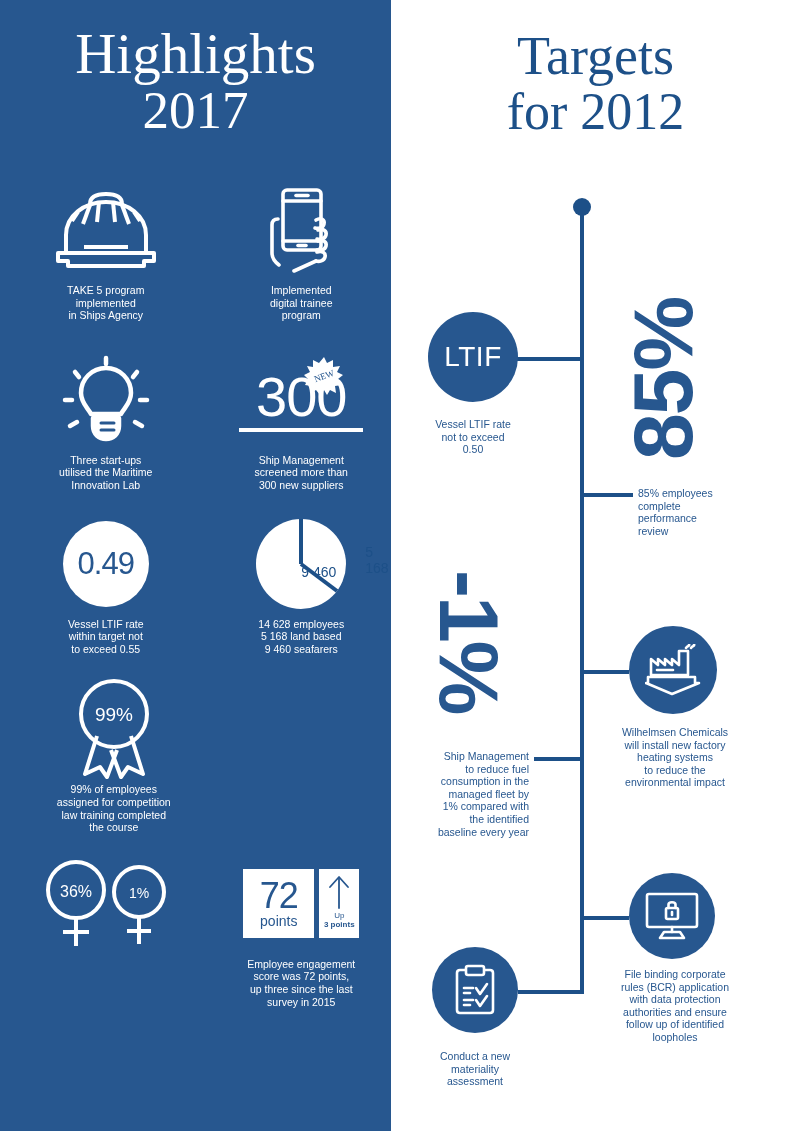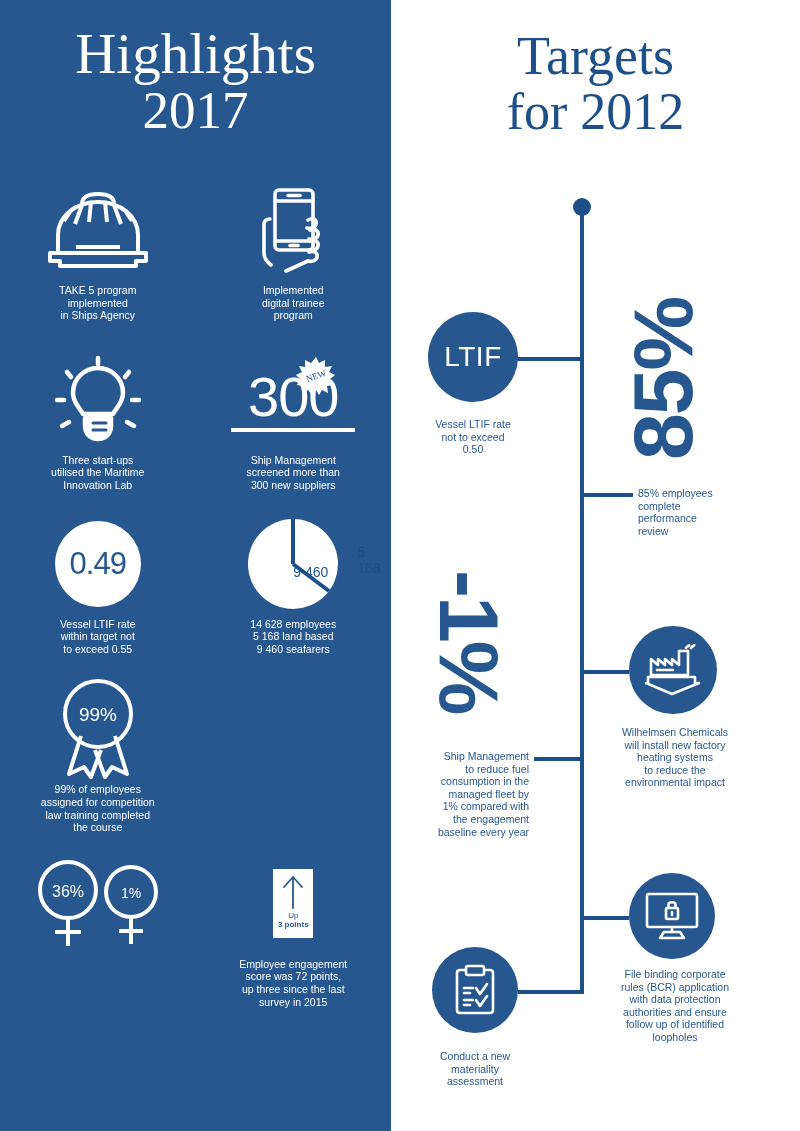--- a/index.html
+++ b/index.html
@@ -7,21 +7,21 @@
   .page{position:relative;width:800px;height:872px;background:#ffffff;}
 
   
   .left-panel{position:absolute;left:0;top:0;width:391px;height:1131px;background:#27578f;}
   .panel-title{position:absolute;left:0;top:26px;width:391px;text-align:center;
       font-family:"Liberation Serif",serif;color:#ffffff;font-size:57px;line-height:56px;font-weight:400;}
   .panel-title .l2{display:block;font-size:53px;}
 
   .hl-grid{position:absolute;left:0;top:180px;width:391px;}
   .hl-row{display:flex;}
-  .hl-cell{width:195.5px;display:flex;flex-direction:column;align-items:center;}
+  .hl-cell{width:195.5px;display:flex;flex-direction:column;align-items:center;padding-left:16px;}
   .hl-art{height:100px;display:flex;align-items:center;justify-content:center;position:relative;}
   .hl-cap{color:#ffffff;font-size:10.5px;line-height:12.6px;text-align:center;width:160px;margin-top:4px;}
 
   
   .right-panel{position:absolute;left:391px;top:0;width:409px;height:1131px;background:#ffffff;}
   .targets-title{position:absolute;left:0;top:28px;width:409px;text-align:center;
       font-family:"Liberation Serif",serif;color:#1d5088;font-size:54px;line-height:56px;}
   .targets-title .l2{display:block;font-size:52px;}
 
   
@@ -244,20 +244,24 @@
               </g>
               <text class="fem-pct" x="40" y="41" text-anchor="middle">36%</text>
               <text class="fem-pct2" x="103" y="42" text-anchor="middle">1%</text>
             </svg>
           </div>
         </div>
 
         <div class="hl-cell">
           <div class="hl-art">
             <div style="display:flex;gap:5px;align-items:stretch;">
+              <div class="box72">
+                <div class="n">72</div>
+                <div class="u">points</div>
+              </div>
               <div class="boxup">
                 <svg width="26" height="34" viewBox="0 0 26 34">
                   <g stroke="#27578f" stroke-width="1.8" fill="none" stroke-linecap="round" stroke-linejoin="round">
                     <path d="M13 33 V3"></path>
                       <path d="M4 12 L13 2 L22 12"></path>
                   </g>
                 </svg>
                 <div class="u1">Up</div>
                 <div class="u2">3 points</div>
               </div>
@@ -327,21 +331,21 @@
       <div>environmental impact</div>
     </div>
 
     <div class="tl-branch" style="left:143px;top:757px;width:50px;"></div>
     <div class="tcap r" style="left:18px;top:750px;width:120px;">
       <div>Ship Management</div>
       <div>to reduce fuel</div>
       <div>consumption in the</div>
       <div>managed fleet by</div>
       <div>1% compared with</div>
-      <div>the engagement</div>
+      <div>the identified</div>
       <div>baseline every year</div>
     </div>
 
     <div class="tl-branch" style="left:192px;top:916px;width:46px;"></div>
     <div class="tcircle" style="left:238px;top:873px;width:86px;height:86px;">
       <svg width="56" height="48" viewBox="0 0 56 48">
         <g fill="none" stroke="#ffffff" stroke-width="2.6" stroke-linejoin="round" stroke-linecap="round">
           <rect x="3" y="2" width="50" height="33" rx="2"></rect>
           <path d="M28 35 V40"></path>
           <path d="M16 46 L20 40 H36 L40 46 Z"></path>

